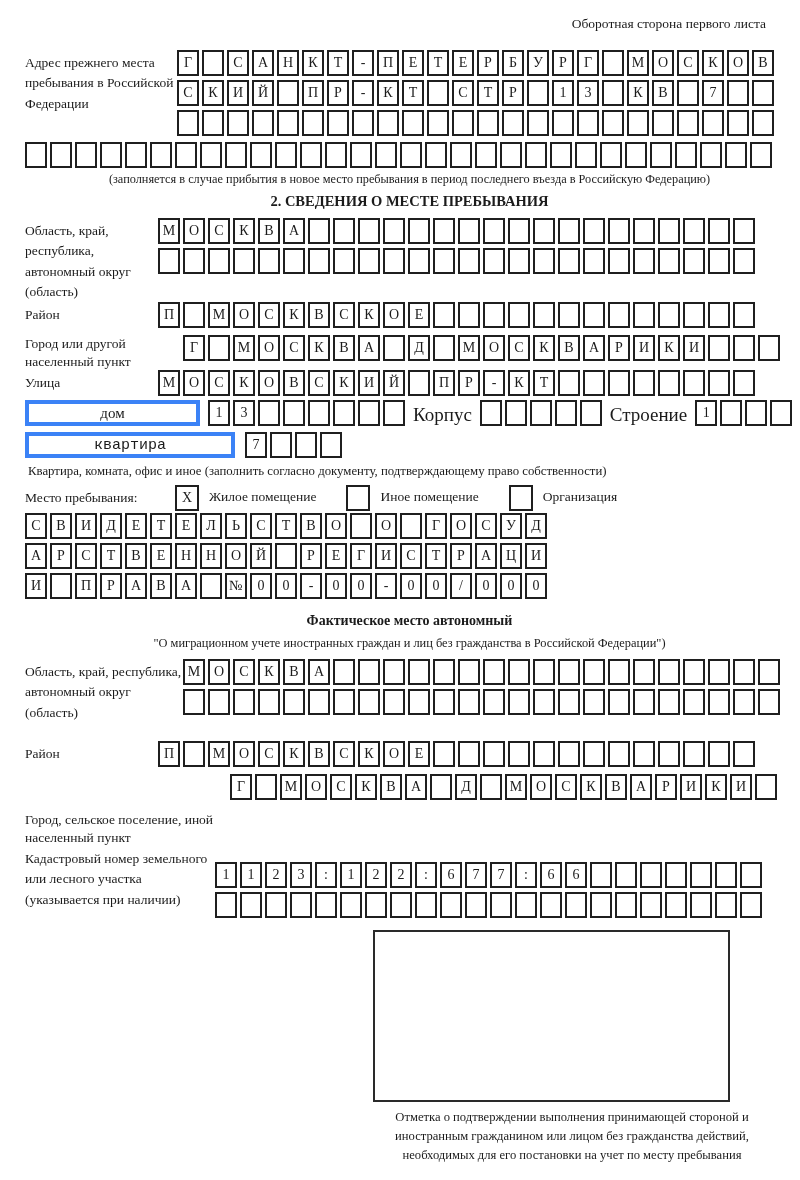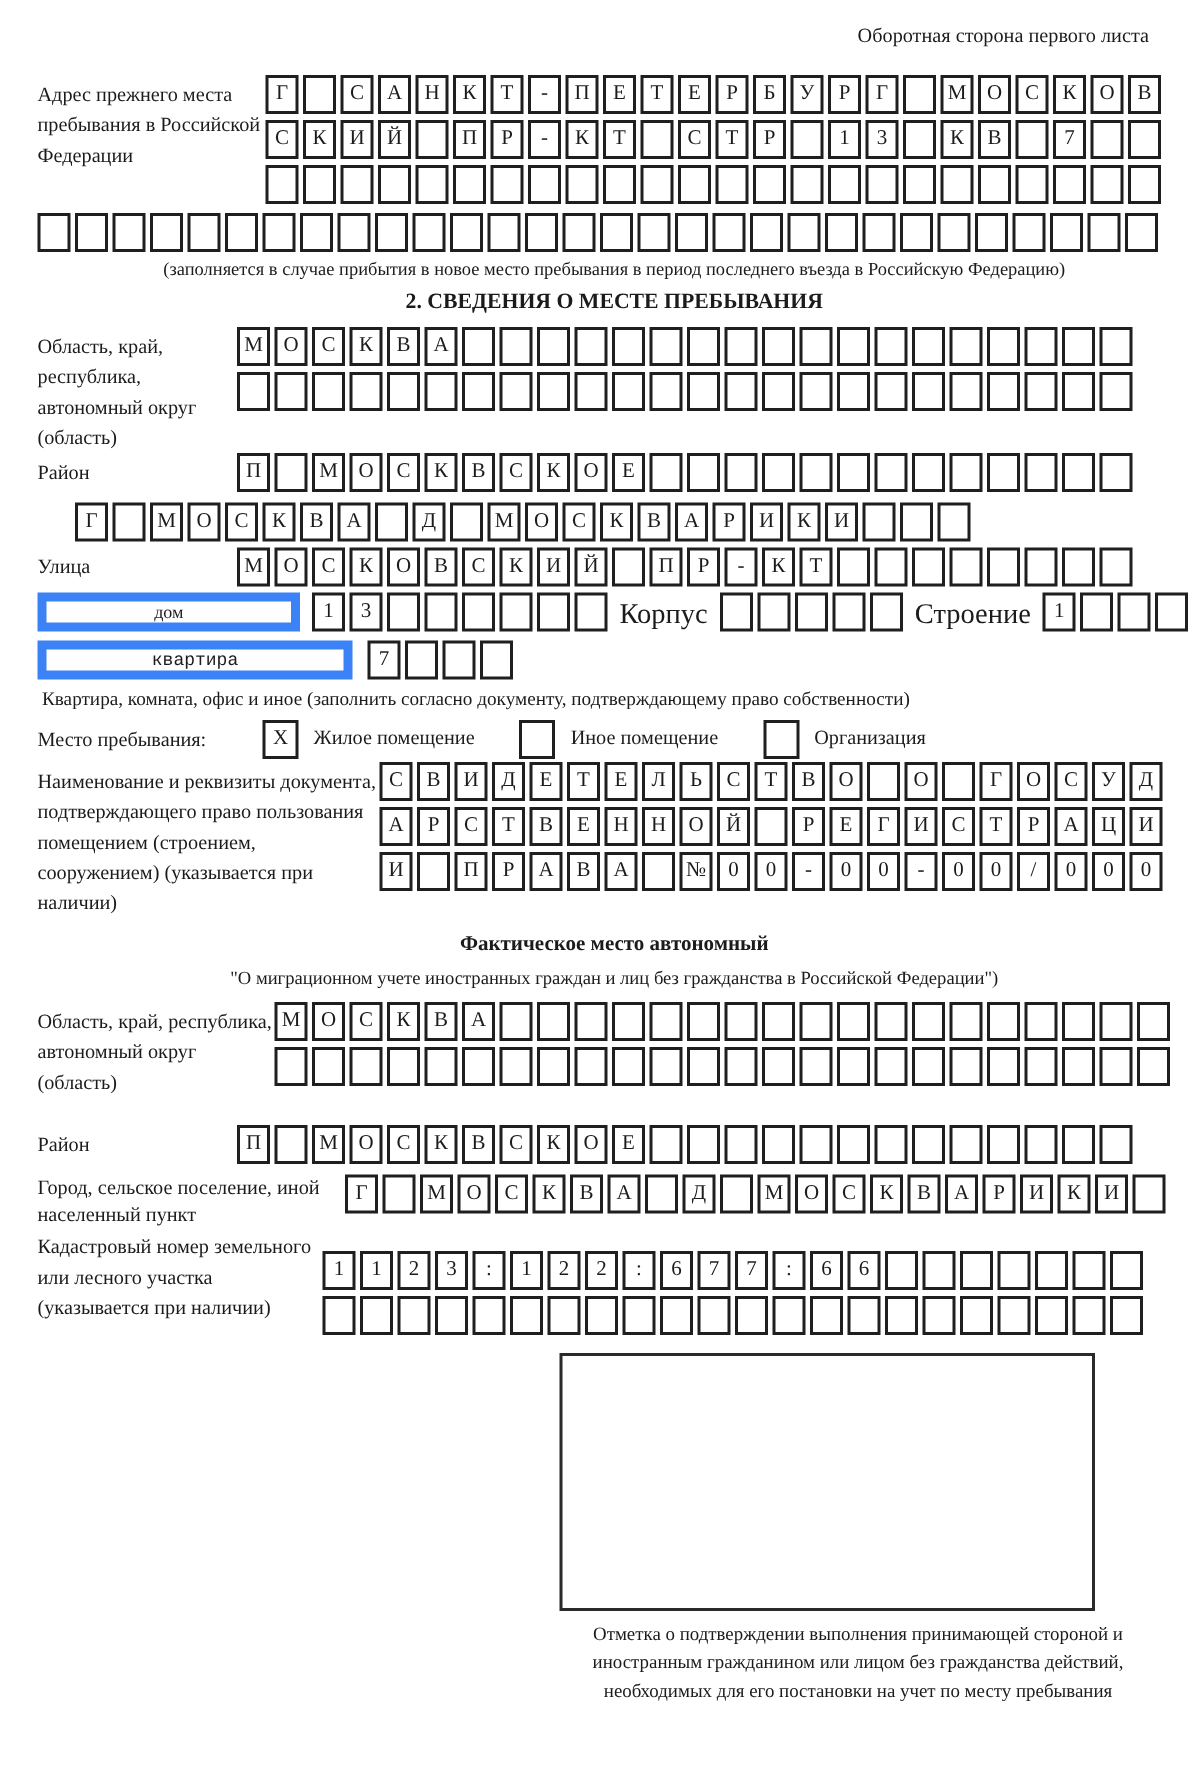--- a/index.html
+++ b/index.html
@@ -5,33 +5,33 @@
   * { margin:0; padding:0; box-sizing:border-box; }
   html,body { width:800px; height:1180px; background:#ffffff; overflow:hidden;
     font-family:"Liberation Serif","DejaVu Serif",serif; color:#1b1b1b; }
   .page { width:800px; height:1180px; padding:16px 6px 0 25px; }
 
   .hdr-note { text-align:right; font-size:13.5px; padding-right:28px; margin-bottom:18px; }
 
   .frow { display:flex; align-items:flex-start; }
   .flabel { flex:none; font-size:13.5px; line-height:1.5; padding-top:3px; }
   .w152 { width:152px; } .w133 { width:133px; } .w158 { width:158px; }
-  .w205 { width:205px; } .w190 { width:190px; } .w228 { width:228px; }
+  .w205 { width:205px;margin-top:37px; } .w190 { width:190px; } .w228 { width:228px; }
 
   .grid { display:flex; gap:3px; margin-bottom:4px; }
   .cell { flex:none; width:22px; height:26px; border:2px solid #1f1f1f; background:#fff;
     display:inline-flex; align-items:center; justify-content:center; font-size:14px; }
 
   .caption { font-size:12.3px; text-align:center; margin:2px 0 6px 0; }
   .caption-left { font-size:12.8px; text-align:left; margin:1px 0 6px 3px; }
 
   .sec-title { font-weight:bold; font-size:14.5px; text-align:center; margin:4px 0 8px 0; }
 
-  .labelbox { flex:none; height:26px; border:6px solid #3b82f6; display:flex;
-    align-items:center; justify-content:center; font-size:12px;text-align:center; }
+  .labelbox { flex:none; height:26px; border:4px solid #3b82f6; display:flex;
+    align-items:center; justify-content:center; font-size:15px;text-align:center; }
   .gap8 { margin-right:8px; } .gap10 { margin-right:10px;font-family:Liberation Mono, monospace; }
   .inline-lbl { font-size:19px; padding-top:4px; margin:0 8px; }
 
   .cbox { flex:none; width:24px; height:26px; border:2px solid #1f1f1f; display:inline-flex;
     align-items:center; justify-content:center; font-size:14px; margin-right:10px; }
   .opt-label { font-size:13.5px; padding-top:4px; margin-right:30px; }
 
   .mesto-caption { font-size:12.3px; text-align:center; width:350px; margin:0 0 6px 130px; }
 
   .fact-title { font-weight:bold; font-size:14px; text-align:center; margin:10px 0 6px 0; }
@@ -251,20 +251,21 @@
         <span class="cell"></span>
         <span class="cell"></span>
         <span class="cell"></span>
         <span class="cell"></span>
         <span class="cell"></span>
         <span class="cell"></span>
       </div>
   </div>
 
   <div class="frow">
+    <div class="flabel w133" style="line-height:1.3;">Город или другой населенный пункт</div>
     <div class="grid ml25" style="margin-top:3px;">
         <span class="cell">Г</span>
         <span class="cell"></span>
         <span class="cell">М</span>
         <span class="cell">О</span>
         <span class="cell">С</span>
         <span class="cell">К</span>
         <span class="cell">В</span>
         <span class="cell">А</span>
         <span class="cell"></span>
@@ -360,21 +361,20 @@
     <div class="flabel" style="width:150px;">Место пребывания:</div>
     <span class="cbox">X</span>
     <span class="opt-label">Жилое помещение</span>
     <span class="cbox"></span>
     <span class="opt-label">Иное помещение</span>
     <span class="cbox"></span>
     <span class="opt-label">Организация</span>
   </div>
 
   <div class="frow">
-    <div class="flabel w228">Наименование и реквизиты документа, подтверждающего право пользования помещением (строением, сооружением) (указывается при наличии)</div>
     <div>
       <div class="grid">
           <span class="cell">С</span>
           <span class="cell">В</span>
           <span class="cell">И</span>
           <span class="cell">Д</span>
           <span class="cell">Е</span>
           <span class="cell">Т</span>
           <span class="cell">Е</span>
           <span class="cell">Л</span>

